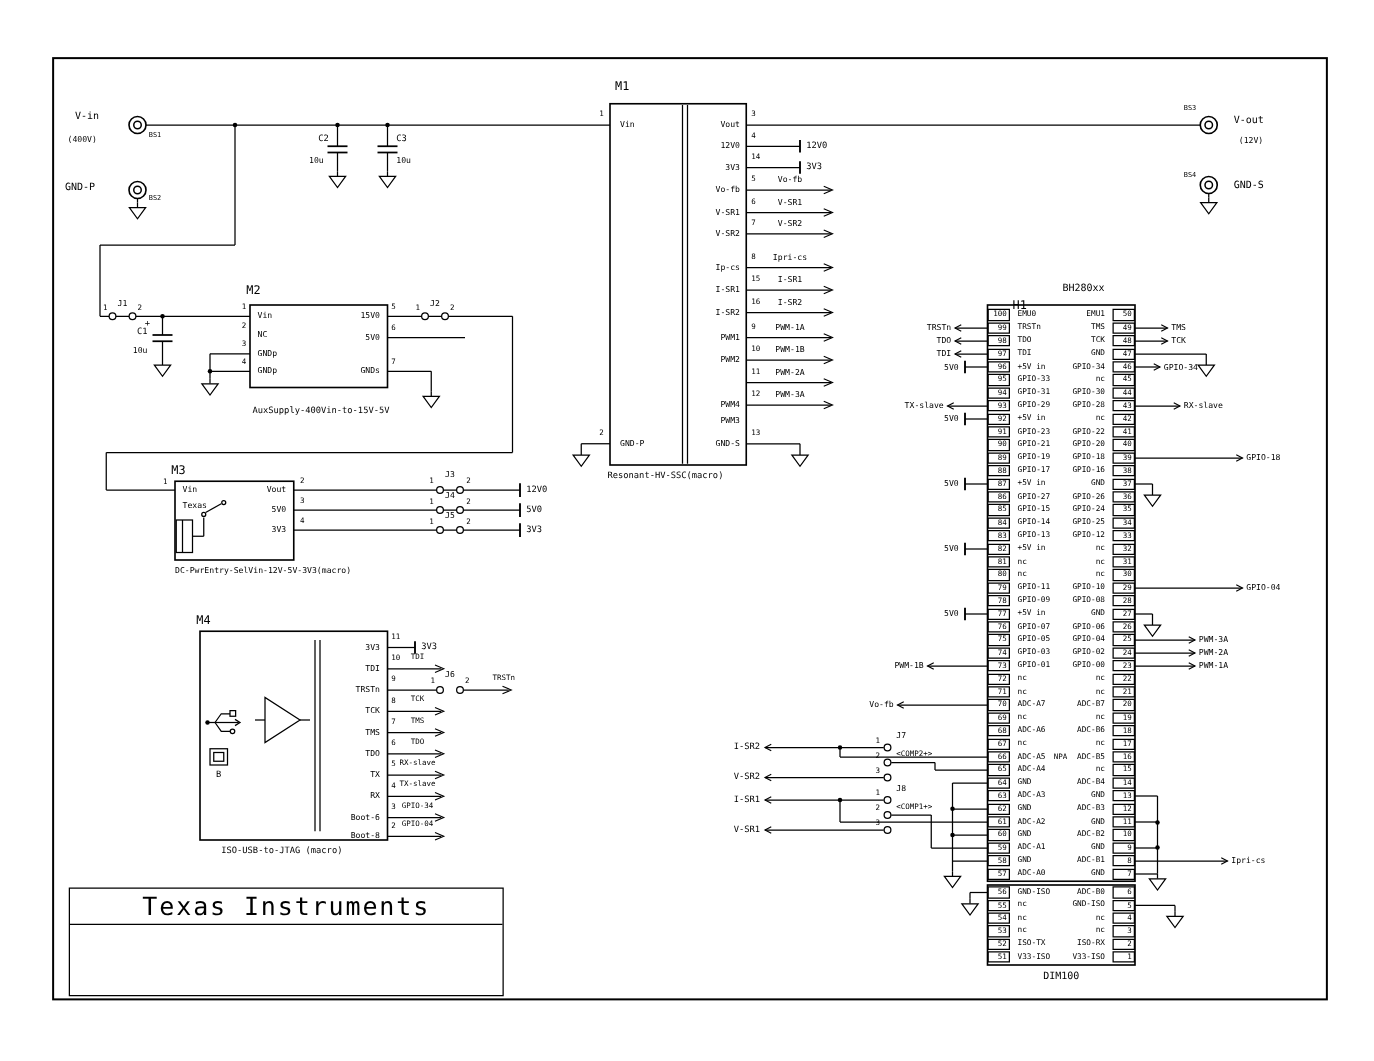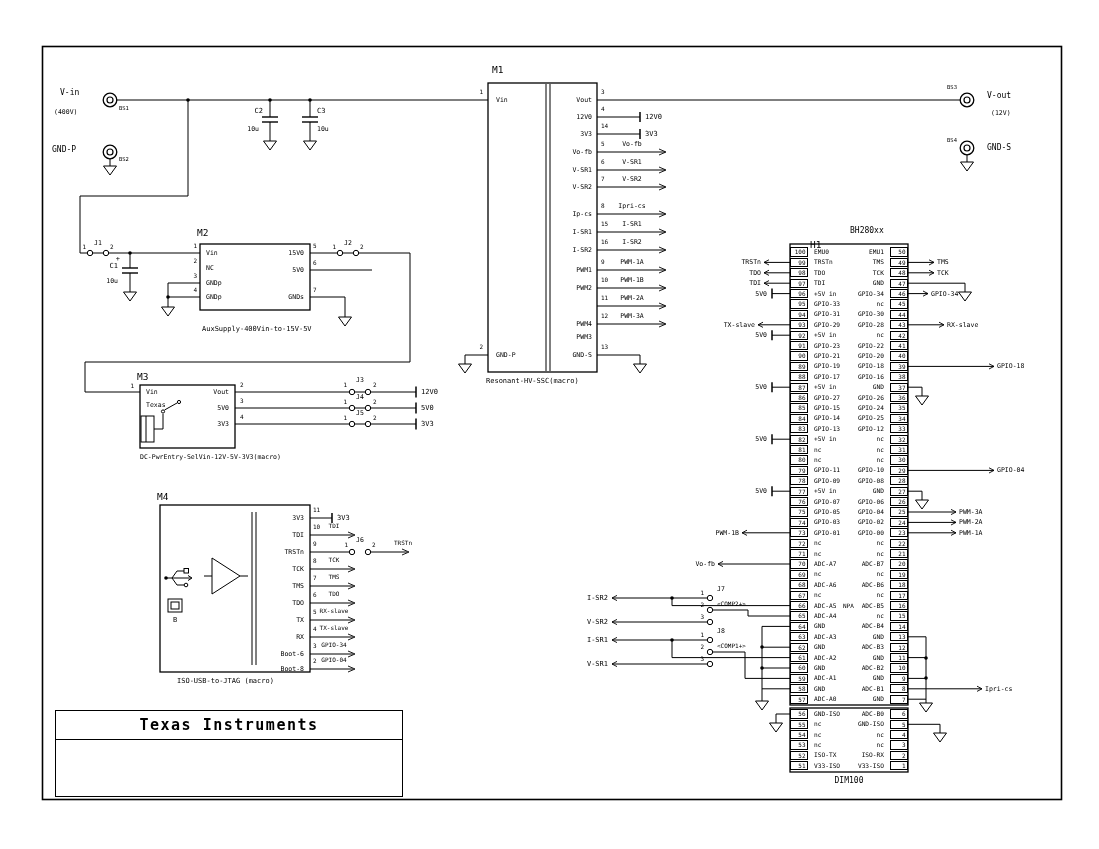--- a/index.html
+++ b/index.html
@@ -9,21 +9,21 @@
   .t{position:absolute;color:#000;white-space:pre;line-height:1;transform:translate(0,-50%)}
   .t.tr{transform:translate(-100%,-50%)}
   .t.tc{transform:translate(-50%,-50%)}
   .s55{font-size:5.5px}.s6{font-size:6px}.s62{font-size:6.2px}.s65{font-size:6.5px}
   .s7{font-size:7px}.s8{font-size:8px}.s9{font-size:9.5px}
   .cell{position:absolute;width:18px;height:9.4px;border:0.7px solid #000;box-sizing:border-box;
         font-size:6px;line-height:8px;text-align:right;padding-right:1.5px;color:#000;background:#fff0}
   #tblock{position:absolute;left:55px;top:710px;width:348px;height:87px;border:1.4px solid #000;
           box-sizing:border-box;display:flex;flex-direction:column}
   .tbrow{display:flex;align-items:center;justify-content:center}
-  .tb1{height:28px;border-bottom:1.4px solid #000;font-size:15px;font-weight:700;letter-spacing:1.5px}
+  .tb1{height:28px;border-bottom:1.4px solid #000;font-size:20px;font-weight:400;letter-spacing:1.5px}
   .tb2{height:28px;border-bottom:1.4px solid #000;font-size:15px;font-weight:600;letter-spacing:1px}
   .tb3{flex:1;display:flex}
   .tbproj{width:118px;font-size:8.5px;display:flex;align-items:center;padding-left:5px;box-sizing:border-box}
   .tbrev{width:112px;border-left:1.4px solid #000;border-right:1.4px solid #000;display:flex;flex-direction:column;box-sizing:border-box}
   .tbrevtop{height:13px;border-bottom:1px solid #000;font-size:8.5px;font-weight:700;text-align:center;line-height:13px}
   .tbrevbot{flex:1;font-size:8px;text-align:center;display:flex;align-items:center;justify-content:center}
   .tbpage{flex:1;font-size:8.5px;display:flex;align-items:center;justify-content:center}
 </style>
 </head>
 <body>

